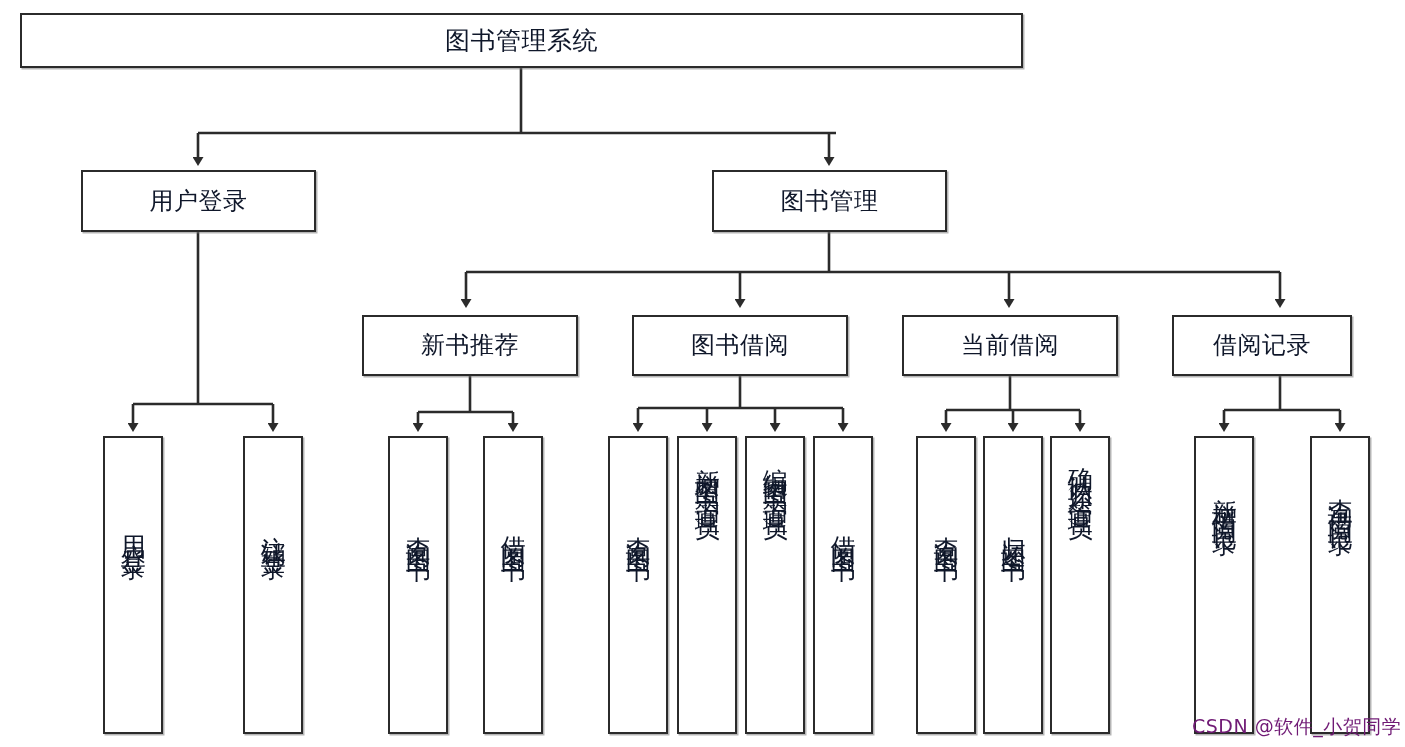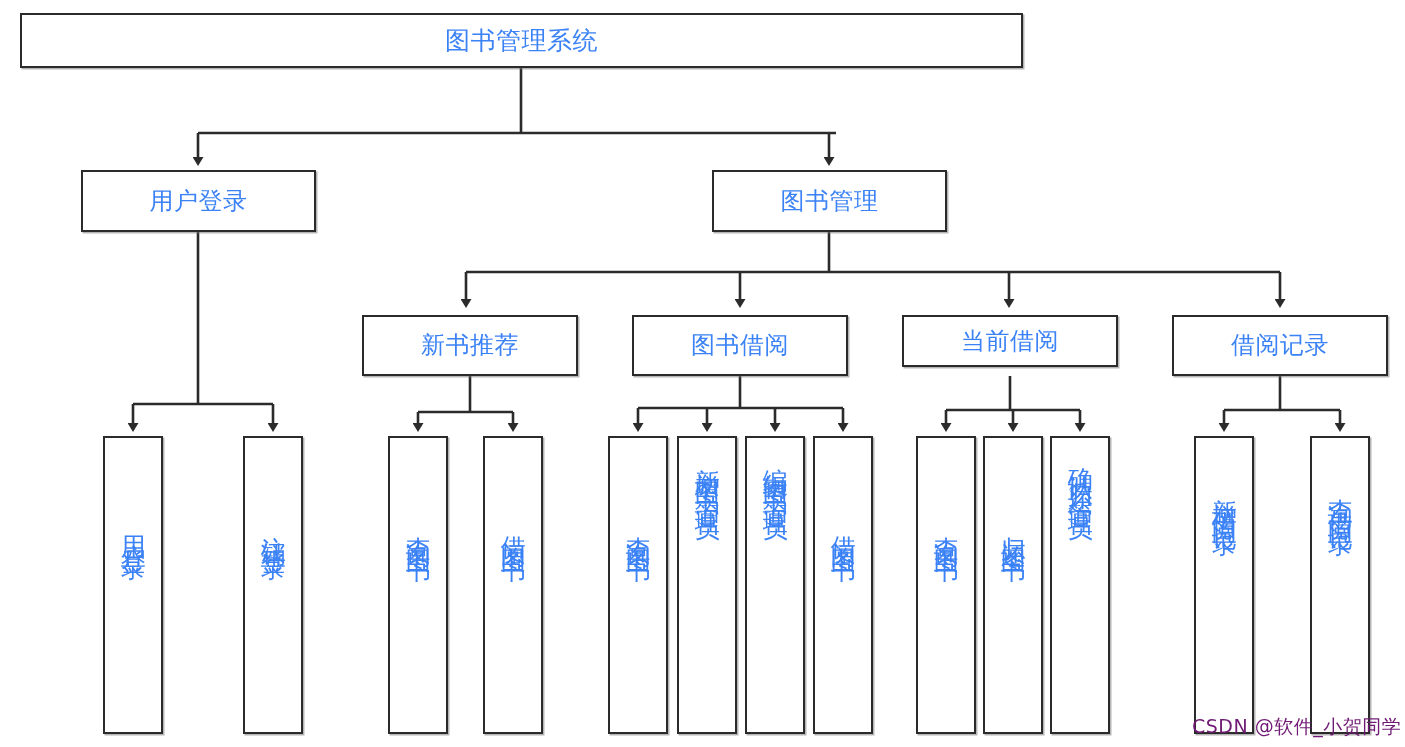--- a/index.html
+++ b/index.html
@@ -3,21 +3,21 @@
 <meta charset="utf-8">
 <style>
   html,body{margin:0;padding:0;background:#ffffff;}
   body{width:1405px;height:747px;position:relative;overflow:hidden;
        font-family:"DejaVu Sans","Liberation Sans",sans-serif;}
   #canvas{position:absolute;left:0;top:0;width:1405px;height:747px;}
   svg.links{position:absolute;left:0;top:0;width:1405px;height:747px;pointer-events:none;}
   .node{position:absolute;box-sizing:border-box;background:#ffffff;
         border:2.5px solid #2b2b2b;display:flex;align-items:center;justify-content:center;
         box-shadow:1.5px 1.5px 0 rgba(120,120,120,0.55);}
-  .node .lbl{color:#3b82f6;letter-spacing:0.5px;white-space:nowrap;line-height:1.18;}
+  .node .lbl{color:#0f172a;letter-spacing:0.5px;white-space:nowrap;line-height:1.18;}
   .h-node .lbl{font-size:24px;}
   .title-node .lbl{font-size:25px;}
   .v-node{align-items:flex-start;padding-top:22px;}
   .v-node .lbl{writing-mode:vertical-rl;text-orientation:upright;
                font-size:25px;letter-spacing:7px;white-space:normal;}
   .watermark{position:absolute;font-size:19px;color:#701a75;white-space:nowrap;
              left:1192px;top:714px;letter-spacing:0.5px;}
 </style>
 </head>
 <body>
@@ -84,24 +84,24 @@
   <div class="node h-node" style="left:712px;top:170px;width:235px;height:62px;text-align:center;">
     <span class="lbl">图书管理</span>
   </div>
 
   <div class="node h-node" style="left:632px;top:315px;width:216px;height:61px;">
     <span class="lbl">图书借阅</span>
   </div>
   <div class="node h-node" style="left:362px;top:315px;width:216px;height:61px;">
     <span class="lbl">新书推荐</span>
   </div>
-  <div class="node h-node" style="left:902px;top:315px;width:216px;height:52px;">
+  <div class="node h-node" style="left:902px;top:315px;width:216px;height:61px;">
     <span class="lbl">当前借阅</span>
   </div>
-  <div class="node h-node" style="left:1172px;top:315px;width:216px;height:61px;">
+  <div class="node h-node" style="left:1172px;top:315px;width:180px;height:61px;">
     <span class="lbl">借阅记录</span>
   </div>
 
   <div class="node v-node" style="left:103px;top:436px;width:60px;height:298px;padding-top:78px;">
     <span class="lbl">用户登录</span>
   </div>
   <div class="node v-node" style="left:243px;top:436px;width:60px;height:298px;padding-top:78px;">
     <span class="lbl">注销登录</span>
   </div>
 

